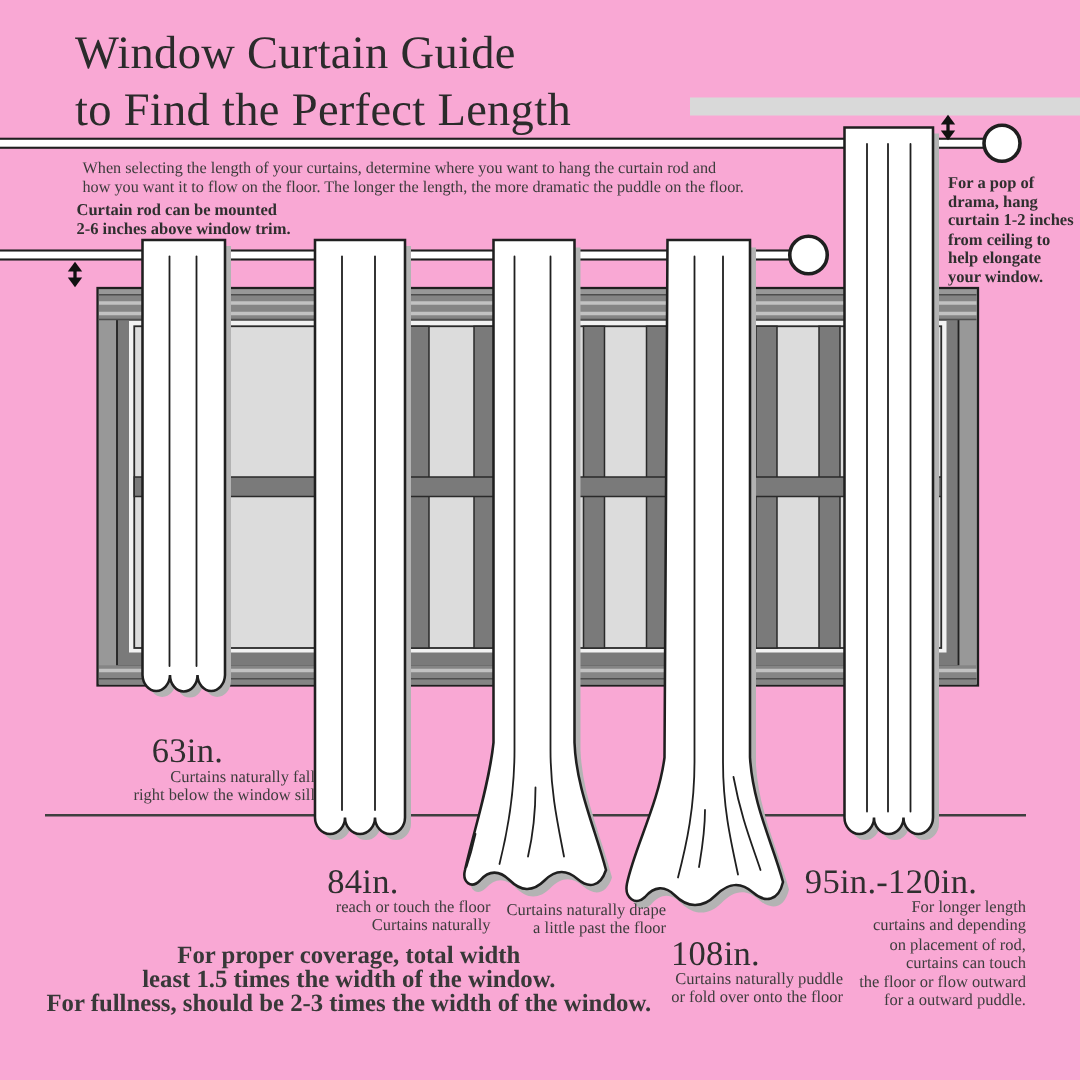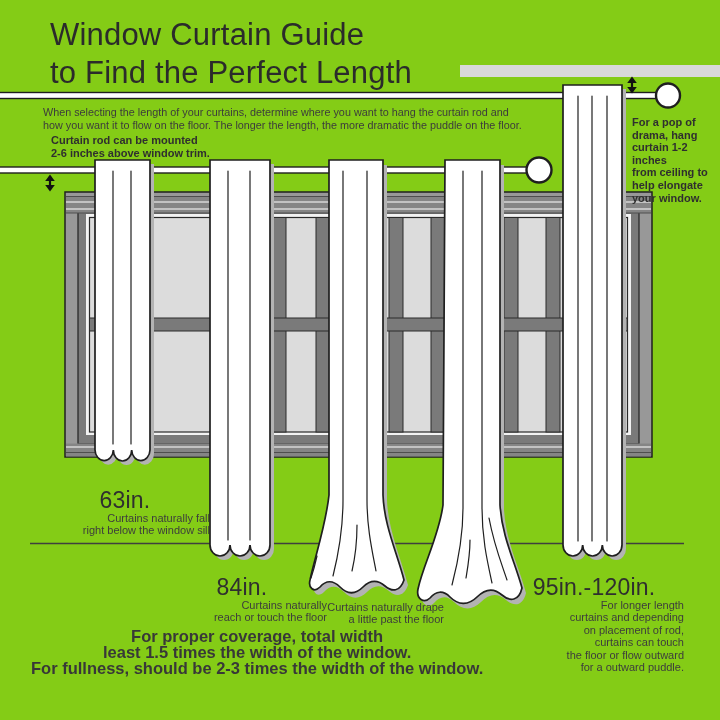--- a/index.html
+++ b/index.html
@@ -1,22 +1,22 @@
 <!DOCTYPE html>
 <html><head>
 <meta charset="utf-8">
 <style>
   html,body{margin:0;padding:0;background:#fff;}
-  .stage{position:relative;width:720px;height:720px;background:#84cc16;overflow:hidden;
-         font-family:Liberation Sans, sans-serif;color:#2e2e2e;}
+  .stage{position:relative;width:720px;height:720px;background:#f9a8d4;overflow:hidden;
+         font-family:Liberation Serif, serif;color:#2e2e2e;}
   .stage svg{position:absolute;left:0;top:0;}
   .abs{position:absolute;}
   .title{left:50px;top:16px;font-size:31px;line-height:38px;font-weight:400;
          color:#2b2b2b;letter-spacing:.2px;}
-  .intro{left:43px;top:106px;font-size:10.8px;line-height:13.2px;color:#3c3c3c;}
+  .intro{left:55px;top:106px;font-size:10.8px;line-height:13.2px;color:#3c3c3c;}
   .boldnote{font-size:11px;line-height:12.6px;font-weight:700;color:#2f2f2f;}
   .rodnote{left:51px;top:134px;}
   .ceilnote{left:632px;top:116px;width:92px;text-align:left;}
   .len{position:absolute;text-align:center;}
   .len .lbl{font-size:23px;line-height:23px;color:#2f2f2f;letter-spacing:.2px;}
   .len .ln{font-size:11px;line-height:12.4px;color:#3d3d3d;text-align:right;}
   .footer{left:31px;top:629px;font-size:16.5px;line-height:15.9px;font-weight:700;color:#383838;text-align:center;}
 </style>
 </head>
 <body>
@@ -164,29 +164,34 @@
   </div>
 
   <div class="len" style="left:40px;top:489px;width:170px;">
     <div class="lbl">63in.</div>
     <div class="ln">Curtains naturally fall</div>
     <div class="ln">right below the window sill</div>
   </div>
 
   <div class="len" style="left:157px;top:576px;width:170px;">
     <div class="lbl">84in.</div>
+    <div class="ln">reach or touch the floor</div>
     <div class="ln">Curtains naturally</div>
-    <div class="ln">reach or touch the floor</div>
   </div>
 
   <div class="len" style="left:274px;top:601px;width:170px;">
     <div class="ln">Curtains naturally drape</div>
     <div class="ln">a little past the floor</div>
   </div>
 
+  <div class="len" style="left:392px;top:624px;width:170px;">
+    <div class="lbl">108in.</div>
+    <div class="ln">Curtains naturally puddle</div>
+    <div class="ln">or fold over onto the floor</div>
+  </div>
 
   <div class="len" style="left:504px;top:576px;width:180px;">
     <div class="lbl">95in.-120in.</div>
     <div class="ln">For longer length</div>
     <div class="ln">curtains and depending</div>
     <div class="ln">on placement of rod,</div>
     <div class="ln">curtains can touch</div>
     <div class="ln">the floor or flow outward</div>
     <div class="ln">for a outward puddle.</div>
   </div>

